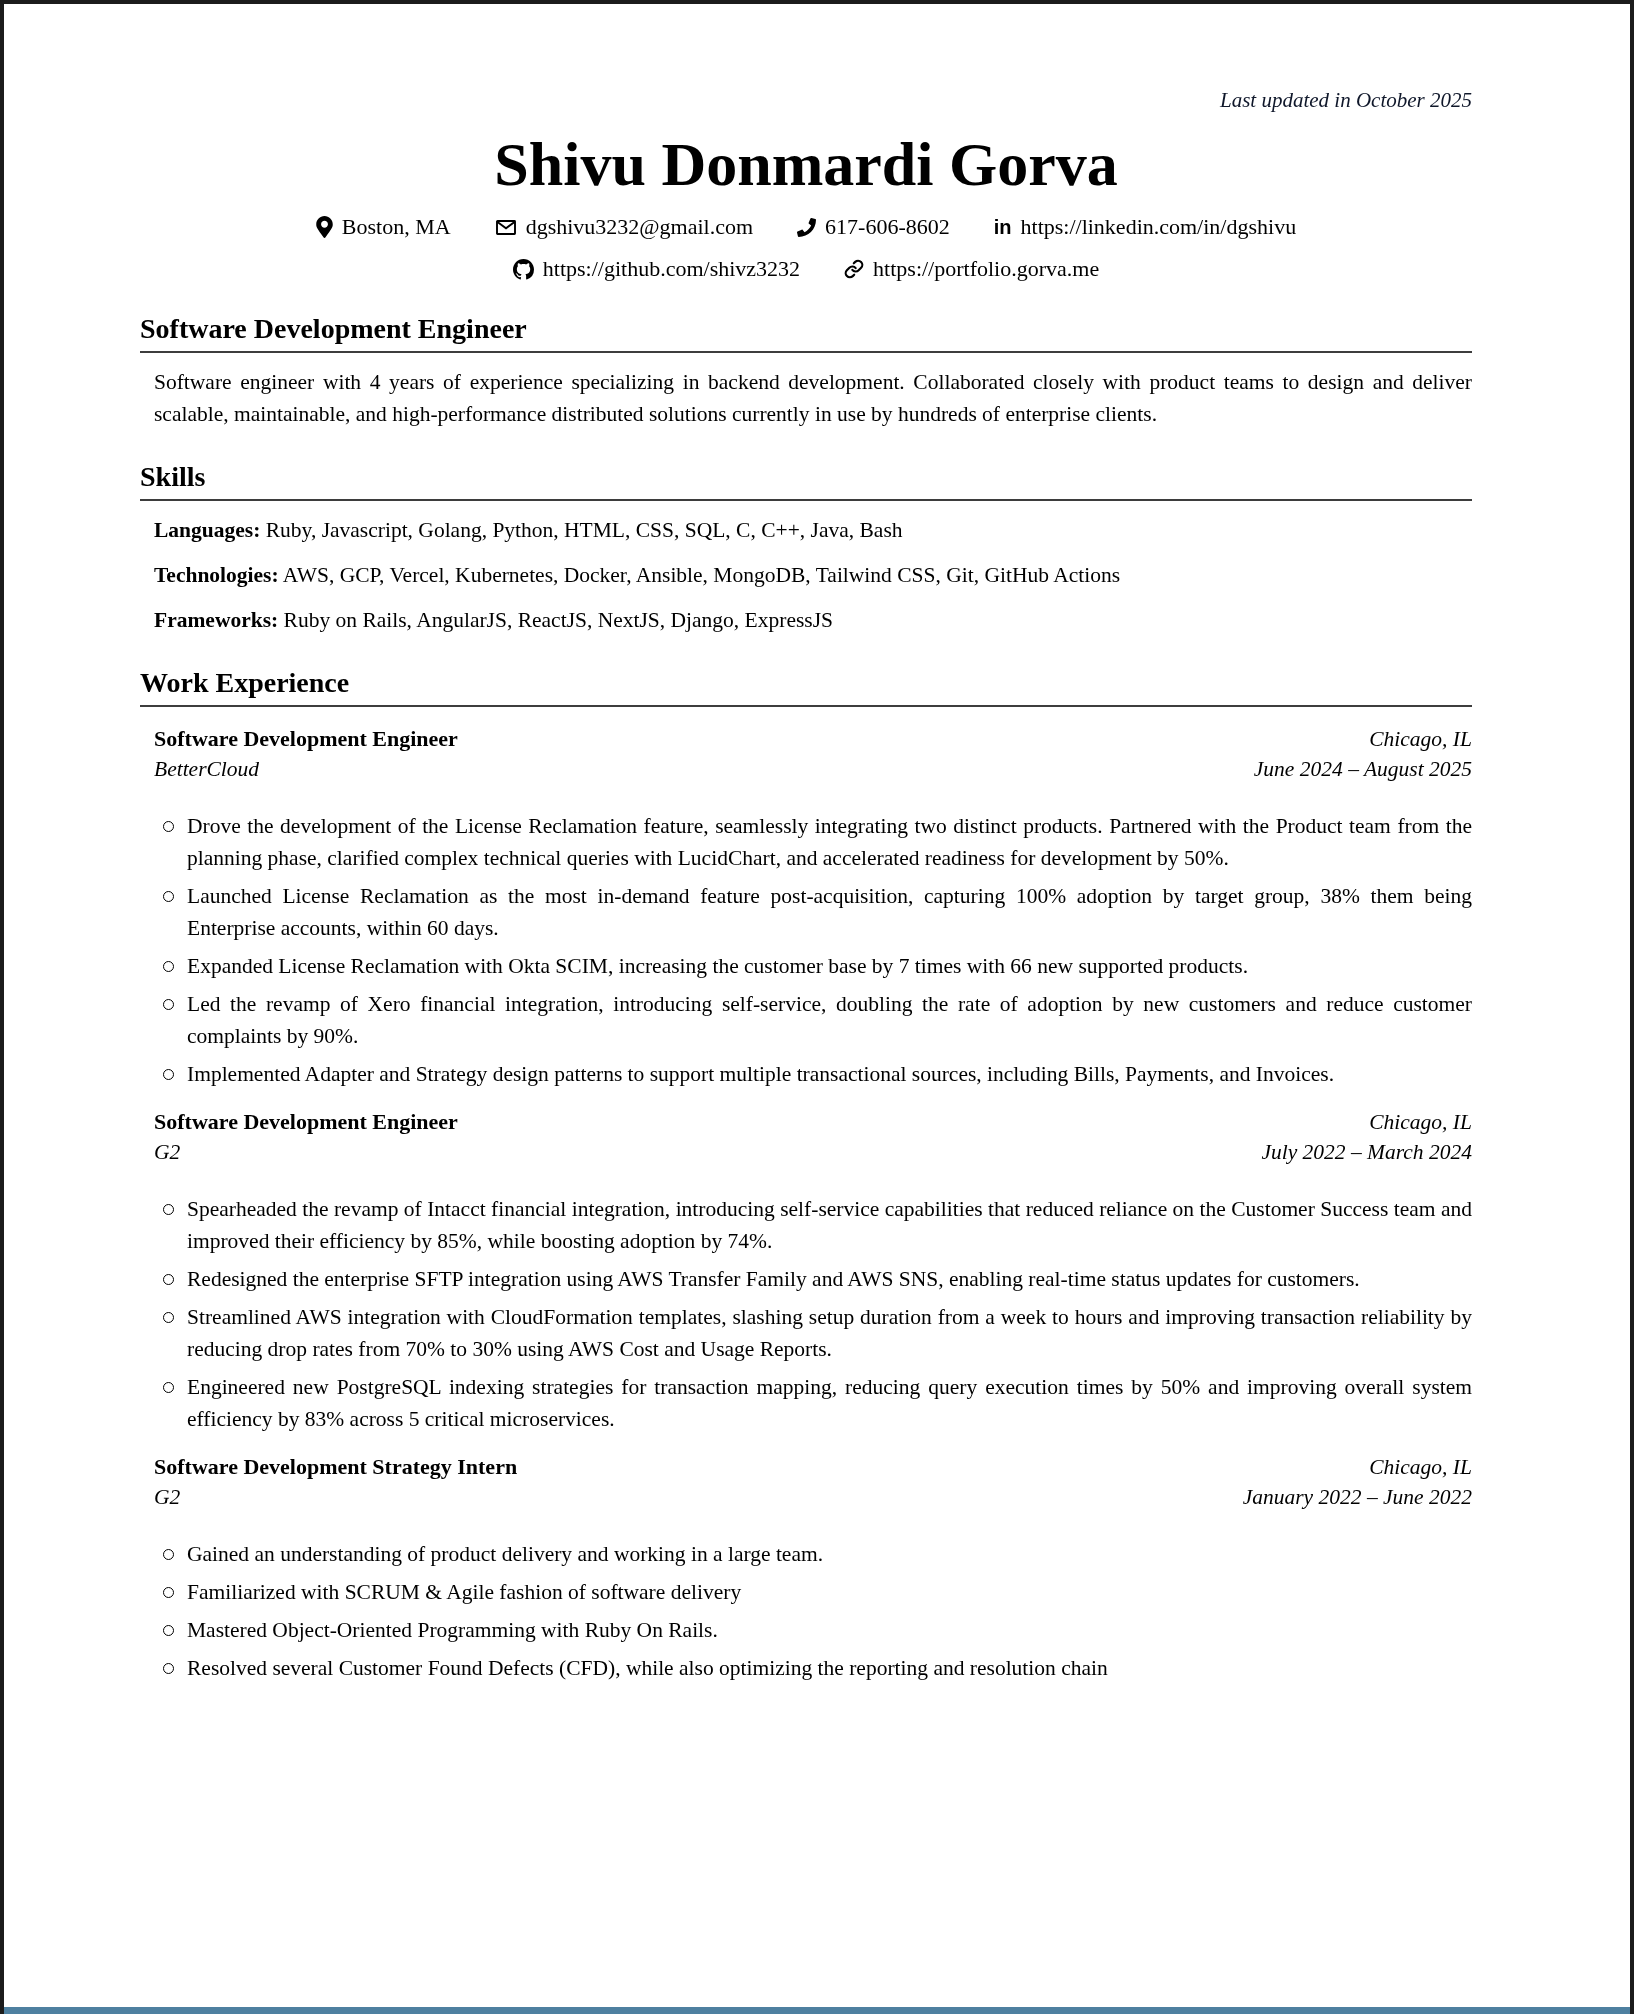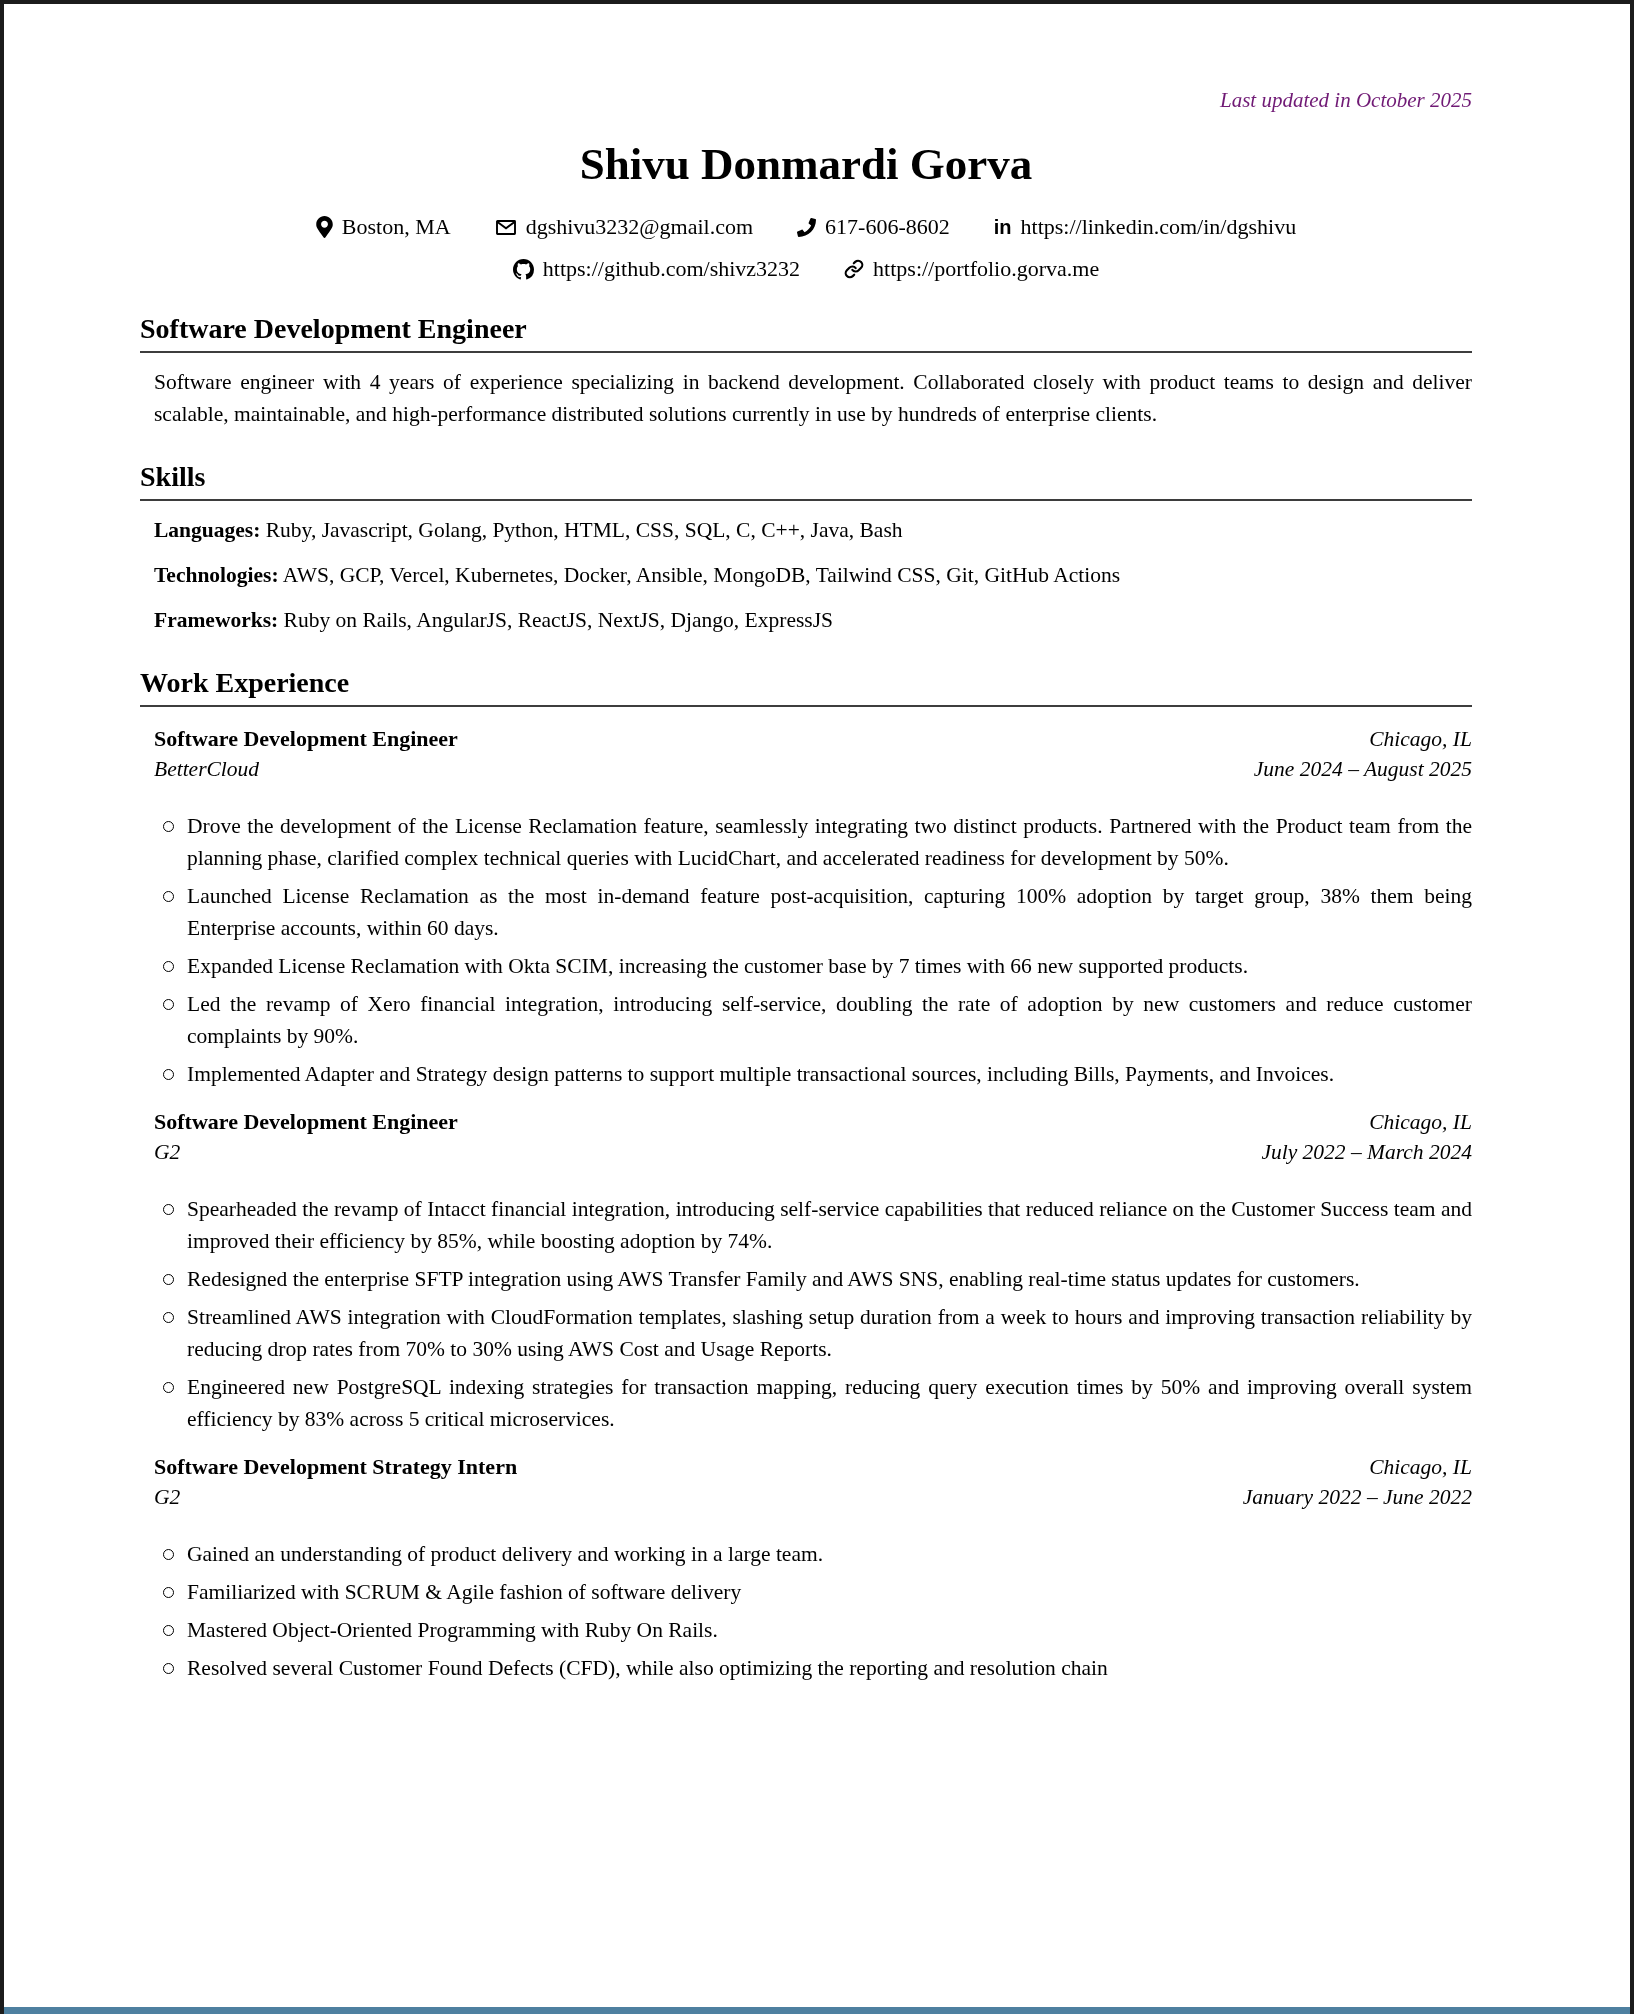--- a/index.html
+++ b/index.html
@@ -5,23 +5,23 @@
   html, body { margin:0; padding:0; background:#ffffff; }
   .page {
     width:1634px; height:2014px; box-sizing:border-box;
     border:4px solid #1c1c1c; border-bottom:none;
     position:relative; background:#fff; overflow:hidden;
     font-family:"Liberation Serif","DejaVu Serif",serif; color:#000;
   }
   .bottom-bar { position:absolute; left:0; right:0; bottom:0; height:7px; background:#4e80a0; }
   .content { padding:84px 158px 0 136px; }
 
-  .last-updated { text-align:right; font-style:italic; font-size:21px; color:#701a75; line-height:24px; }
-
-  .name { text-align:center; font-size:45px; font-weight:bold; margin:22px 0 0 0; line-height:60px; }
+  .last-updated { text-align:right; font-style:italic; font-size:21px; color:#0f172a; line-height:24px; }
+
+  .name { text-align:center; font-size:62px; font-weight:bold; margin:22px 0 0 0; line-height:60px; }
 
   .contact-line { display:flex; justify-content:center; align-items:center; gap:44px; margin-top:20px; font-size:22px; }
   .contact-line.second { margin-top:16px; }
   .contact-item { display:inline-flex; align-items:center; gap:9px; white-space:nowrap; }
   .icon { display:inline-flex; align-items:center; }
   .icon svg { display:block; }
   .linkedin-glyph { font-family:"Liberation Sans",sans-serif; font-weight:bold; font-size:20px; line-height:20px; }
 
   .section { margin-top:30px; }
   .section-heading { font-size:28px; font-weight:bold; line-height:34px; padding-bottom:5px; border-bottom:2px solid #3d3d3d; }

